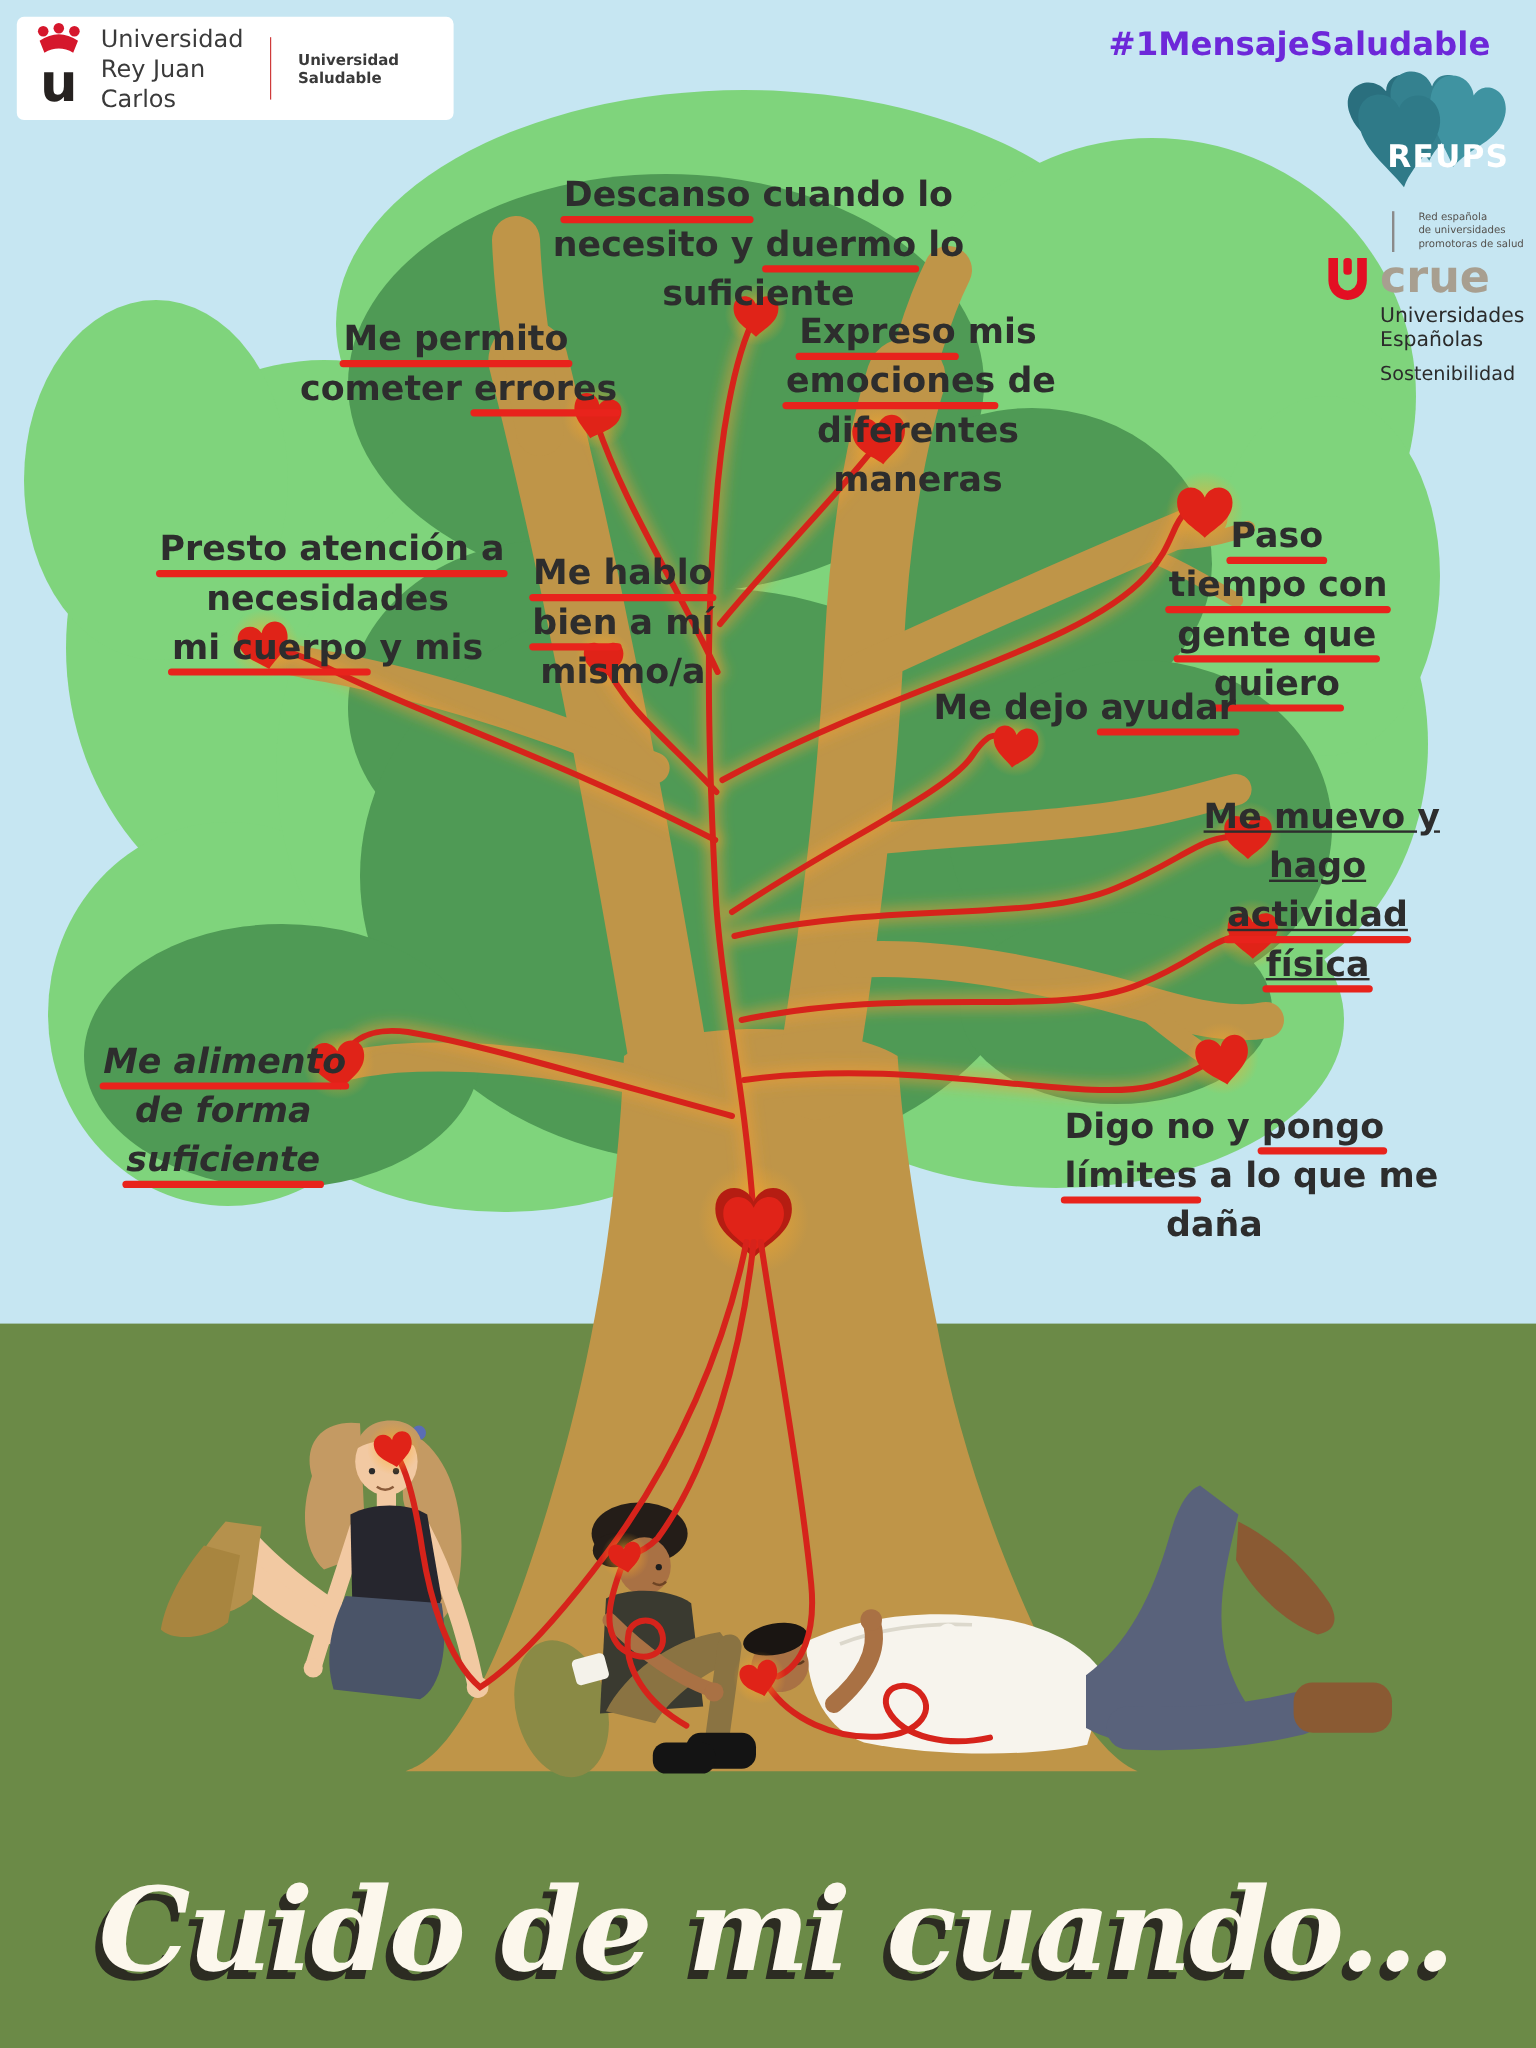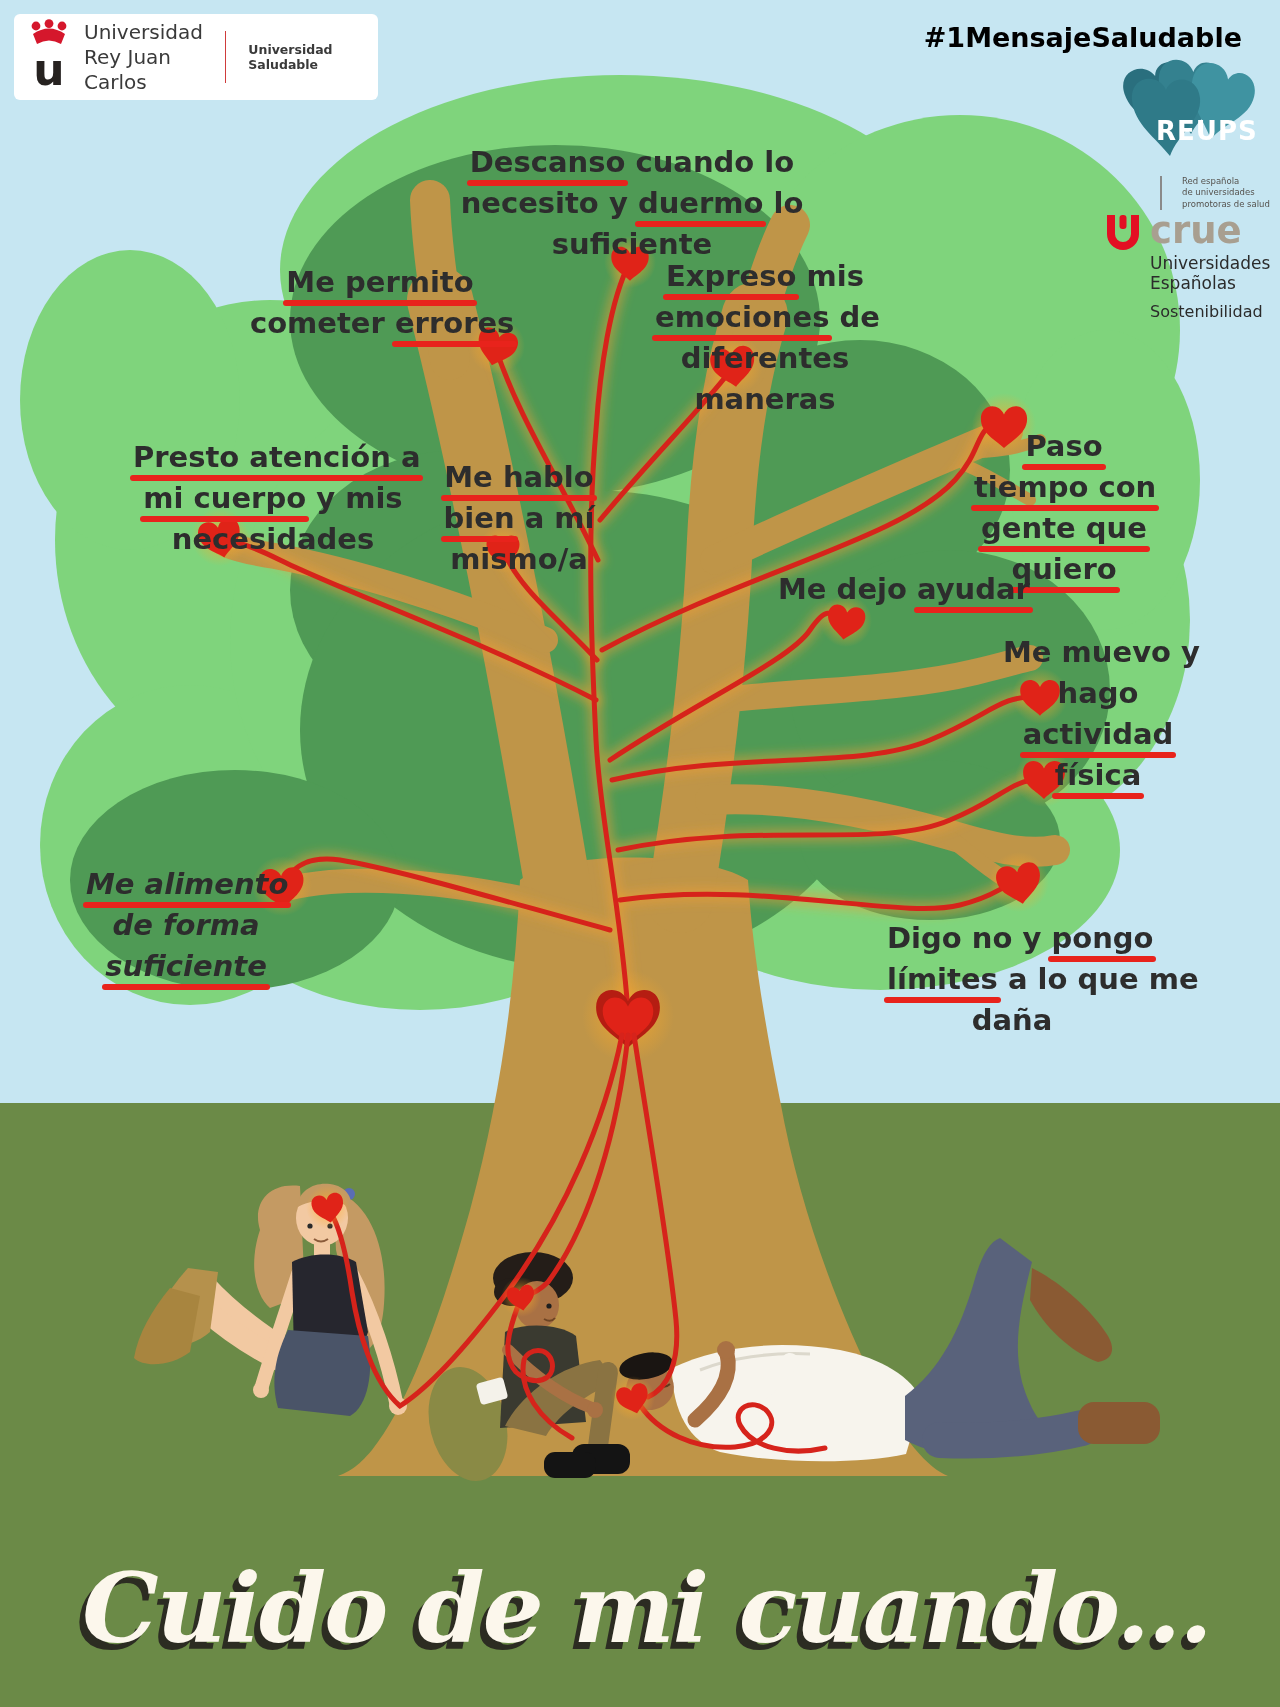--- a/index.html
+++ b/index.html
@@ -14,27 +14,27 @@
   .mline span{position:relative;}
   .mline span.u::after{content:"";position:absolute;left:-3px;right:-3px;bottom:-7px;
        height:6px;border-radius:3px;background:var(--accent,#e8231c);}
   #msg-descanso{left:452px;top:142px;width:360px;}
   #msg-permito {left:250px;top:262px;width:260px;}
   #msg-expreso {left:655px;top:256px;width:220px;}
   #msg-paso    {left:974px;top:426px;width:180px;}
   #msg-presto  {left:133px;top:437px;width:280px;}
   #msg-hablo   {left:424px;top:457px;width:190px;}
   #msg-dejo    {left:778px;top:569px;width:220px;}
-  #msg-muevo   {left:1003px;top:632px;width:190px;}
+  #msg-muevo   {left:1003px;top:660px;width:190px;text-decoration:underline;}
   #msg-alimento{left:86px;top:864px;width:200px;font-style:italic;}
   #msg-digo    {left:887px;top:918px;width:250px;}
 
   
   .hashtag{position:absolute;right:38px;top:22px;font:600 27px "DejaVu Sans",sans-serif;
-           color:#000000;z-index:6;}
+           color:#6d28d9;z-index:6;}
 
   
   .urjc{position:absolute;left:14px;top:14px;width:364px;height:86px;background:#ffffff;
         border-radius:6px;display:flex;align-items:center;gap:12px;padding:0 12px;
         box-sizing:border-box;z-index:6;}
   .urjc-mark{width:58px;text-align:center;line-height:1;}
   .urjc-u{font:700 44px "DejaVu Sans",sans-serif;color:#262220;margin-top:-4px;}
   .urjc-names{color:#3a3a3a;font:400 20px "DejaVu Sans",sans-serif;line-height:1.25;}
   .urjc-div{width:2px;height:52px;background:#cf3b3b;margin:0 10px;}
   .urjc-tag{color:#3a3a3a;font:700 12.5px "DejaVu Sans",sans-serif;}
@@ -316,22 +316,22 @@
       <div class="mline"><span>maneras</span></div>
     </div>
 <div class="msg" id="msg-paso">
       <div class="mline"><span class="u">Paso</span></div>
       <div class="mline"><span class="u">tiempo con</span></div>
       <div class="mline"><span class="u">gente que</span></div>
       <div class="mline"><span class="u">quiero</span></div>
     </div>
 <div class="msg" id="msg-presto">
       <div class="mline"><span class="u">Presto atención a</span></div>
+      <div class="mline"><span>necesidades</span></div>
       <div class="mline"><span class="u">mi cuerpo</span><span> y mis</span></div>
-      <div class="mline"><span>necesidades</span></div>
     </div>
 <div class="msg" id="msg-hablo">
       <div class="mline"><span class="u">Me hablo</span></div>
       <div class="mline"><span class="u">bien</span><span> a mí</span></div>
       <div class="mline"><span>mismo/a</span></div>
     </div>
 <div class="msg" id="msg-dejo">
       <div class="mline"><span>Me dejo </span><span class="u">ayudar</span></div>
     </div>
 <div class="msg" id="msg-muevo">

